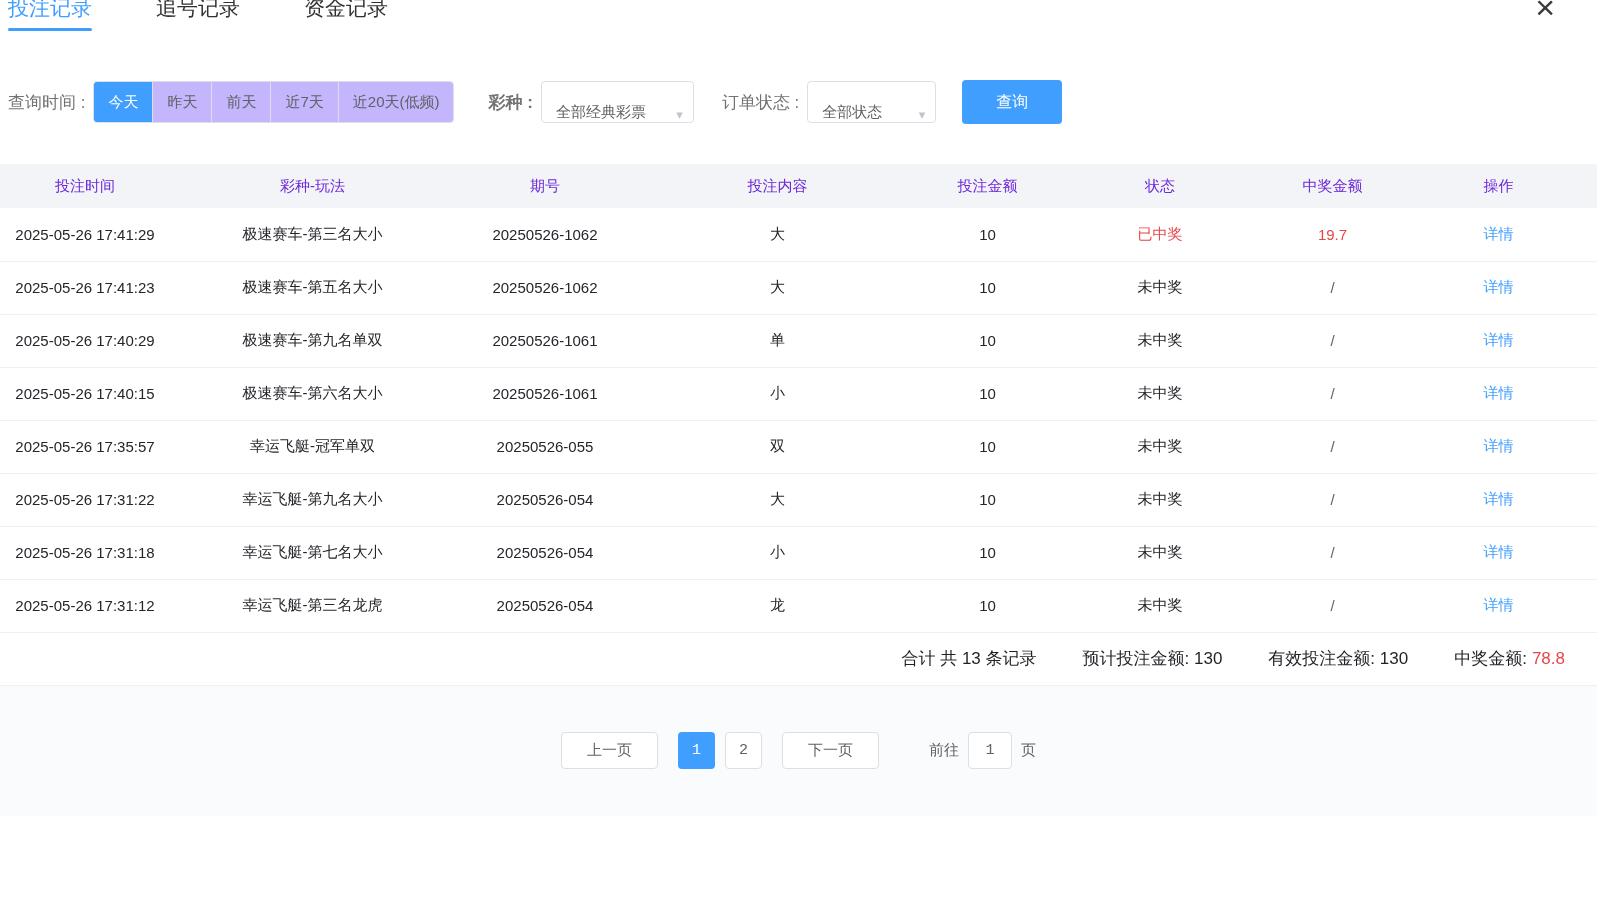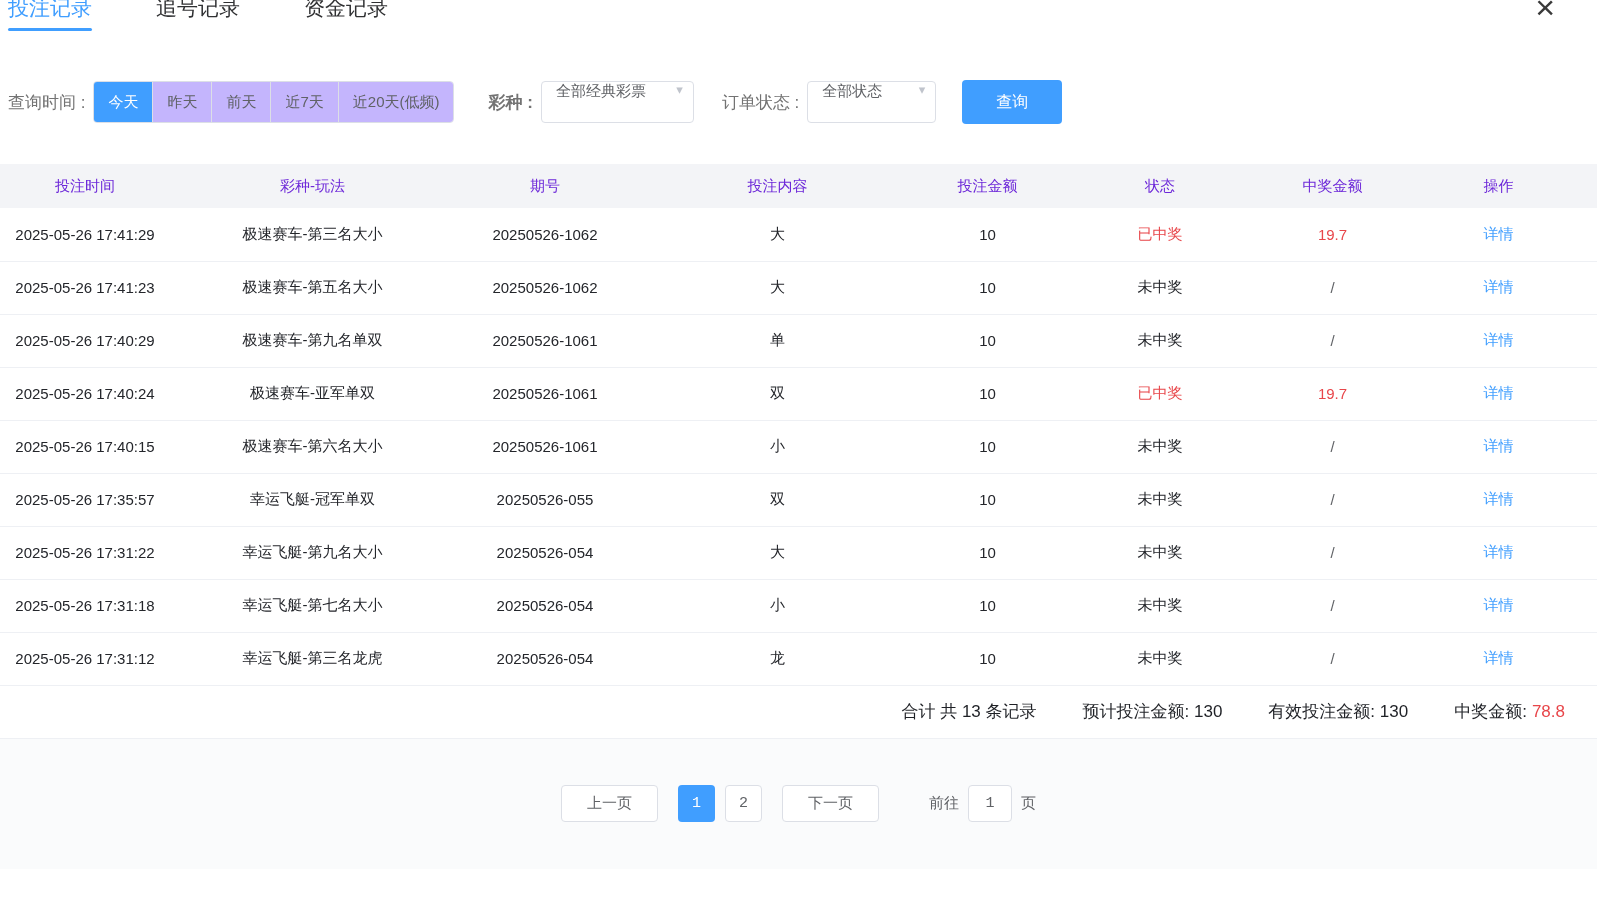--- a/index.html
+++ b/index.html
@@ -21,21 +21,21 @@
 
   
   .filter-bar { display:flex; align-items:center; margin-top:46px; padding-left:8px; }
   .flabel { font-size:17px; color:#737373; white-space:nowrap; }
   .btn-group { display:inline-flex; border:1px solid #dcdfe6; border-radius:4px; overflow:hidden; margin-left:8px; height:42px; background:#fff; }
   .tbtn { height:100%; padding:0 14px; font-size:15px; background:#c4b5fd; color:#606266; border:none; border-left:1px solid #dcdfe6; cursor:pointer; font-family:inherit; white-space:nowrap; }
   .tbtn:first-child { border-left:none; }
   .tbtn.active { background:#409eff; color:#fff; }
   .sel-label-lottery { margin-left:34px;font-weight:bold; }
   .sel-label-status { margin-left:28px; }
-  .select { display:inline-flex; align-items:flex-start; justify-content:space-between; height:42px; border:1px solid #dcdfe6; border-radius:4px; padding:0 10px 0 14px; font-size:15px; color:#606266; margin-left:8px; cursor:pointer; background:#fff; }
+  .select { display:inline-flex; align-items:flex-end; justify-content:space-between; height:42px; border:1px solid #dcdfe6; border-radius:4px; padding:0 10px 0 14px; font-size:15px; color:#606266; margin-left:8px; cursor:pointer; background:#fff; }
   .select.lottery { min-width:153px; }
   .select.status  { min-width:129px; }
   .chev { color:#c0c4cc; margin-left:16px; font-size:13px; }
   .search-btn { width:100px; height:44px; background:#409eff; color:#fff; border:none; border-radius:4px; font-size:16px; margin-left:26px; cursor:pointer; font-family:inherit; }
 
   
   table { width:100%; border-collapse:collapse; margin-top:40px; table-layout:fixed; }
   thead th { height:44px; background:#f3f4f7; font-size:15px; font-weight:400; color:#6d28d9; text-align:center; }
   tbody td { height:53px; text-align:center; font-size:15px; color:#24262b; border-bottom:1px solid #eef0f4; overflow:hidden; white-space:nowrap; }
   td.status[data-state="won"] { color:#e8464a; }
@@ -139,30 +139,20 @@
       <td>2025-05-26 17:40:29</td>
       <td>极速赛车-第九名单双</td>
       <td>20250526-1061</td>
       <td>单</td>
       <td>10</td>
       <td class="status" data-state="lost">未中奖</td>
       <td class="prize" data-state="lost">/</td>
       <td><a class="detail-link">详情</a></td>
     </tr>
     <tr>
-      <td>2025-05-26 17:40:24</td>
-      <td>极速赛车-亚军单双</td>
-      <td>20250526-1061</td>
-      <td>双</td>
-      <td>10</td>
-      <td class="status" data-state="won">已中奖</td>
-      <td class="prize" data-state="won">19.7</td>
-      <td><a class="detail-link">详情</a></td>
-    </tr>
-    <tr>
       <td>2025-05-26 17:40:15</td>
       <td>极速赛车-第六名大小</td>
       <td>20250526-1061</td>
       <td>小</td>
       <td>10</td>
       <td class="status" data-state="lost">未中奖</td>
       <td class="prize" data-state="lost">/</td>
       <td><a class="detail-link">详情</a></td>
     </tr>
     <tr>

